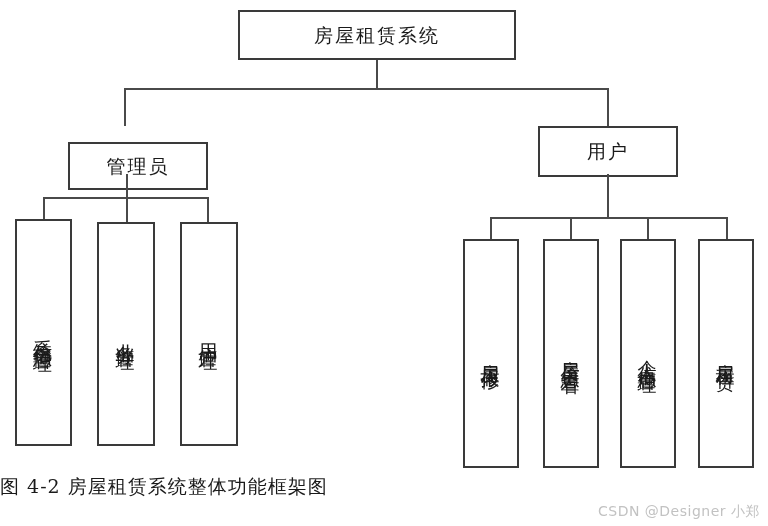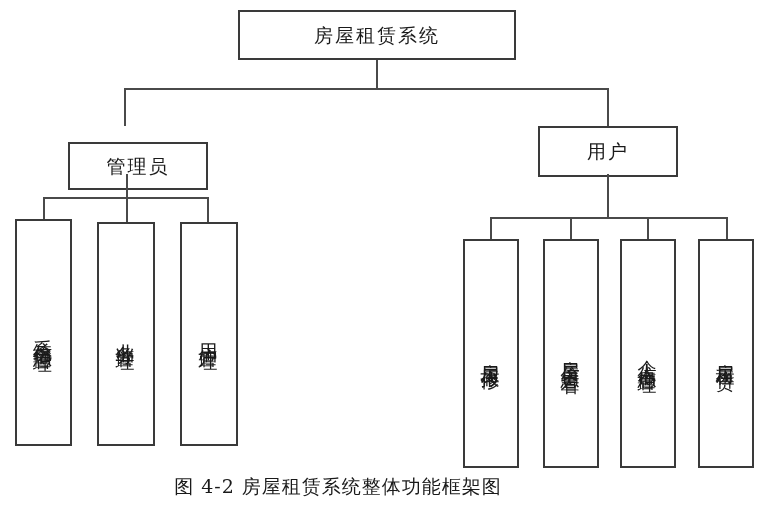--- a/index.html
+++ b/index.html
@@ -53,21 +53,21 @@
   }
   .line.v { width: 2px; }
   .line.h { height: 2px; }
 
   
   #caption {
     position: absolute;
     left: 0;
     top: 474px;
     width: 676px;
-    text-align: center;
+    text-align: left;
     font-size: 19px;
     color: #1a1a1a;
     letter-spacing: 1px;
     font-family: "DejaVu Serif", "Liberation Serif", serif;
   }
   
   #watermark {
     position: absolute;
     right: 8px;
     top: 503px;
@@ -138,14 +138,15 @@
   <div class="node vert" style="left:620px; top:239px; width:56px; height:229px;">
     <span class="node-label">个人信息管理</span>
   </div>
 
   <div class="node vert" style="left:698px; top:239px; width:56px; height:229px;">
     <span class="node-label">房屋租赁</span>
   </div>
 
   <div id="caption">图 4-2 房屋租赁系统整体功能框架图</div>
 
+  <div id="watermark">CSDN @Designer 小郑</div>
 
 </div>
 
 </body></html>

